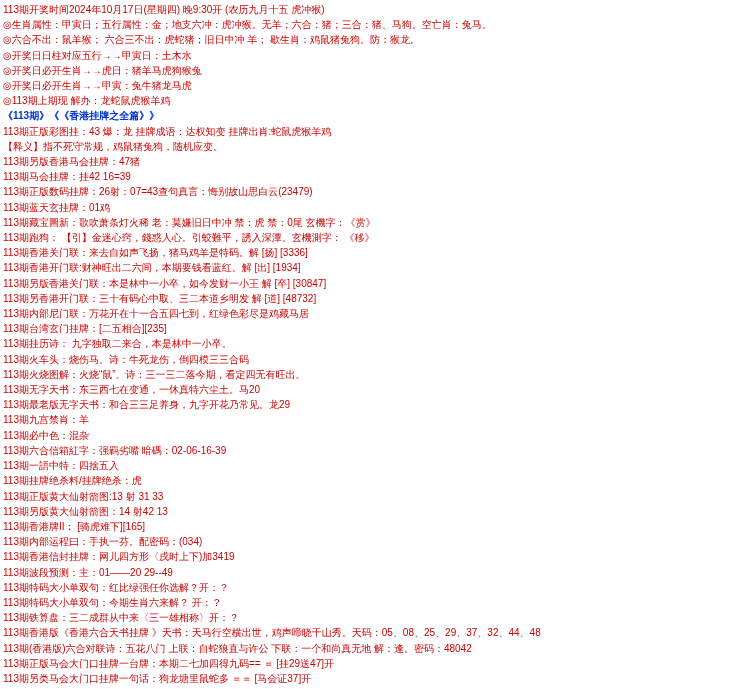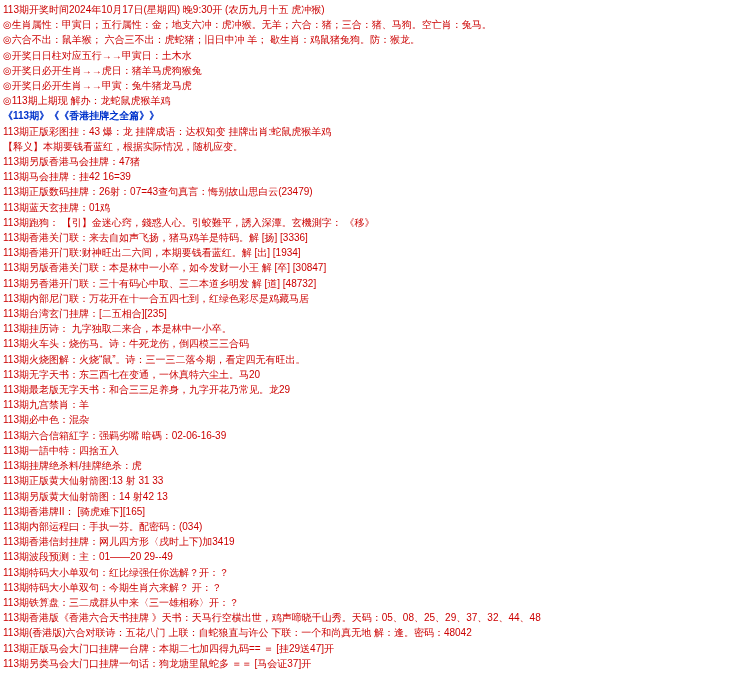--- a/index.html
+++ b/index.html
@@ -37,25 +37,26 @@
 <div id="sheet">
     <div class="line">113期开奖时间2024年10月17日(星期四) 晚9:30开 (农历九月十五  虎冲猴)</div>
     <div class="line">◎生肖属性：甲寅日；五行属性：金；地支六冲：虎冲猴。无羊；六合：猪；三合：猪、马狗。空亡肖：兔马。</div>
     <div class="line">◎六合不出：鼠羊猴；  六合三不出：虎蛇猪；旧日中冲 羊；  歇生肖：鸡鼠猪兔狗。防：猴龙。</div>
     <div class="line">◎开奖日日柱对应五行→→甲寅日：土木水</div>
     <div class="line">◎开奖日必开生肖→→虎日：猪羊马虎狗猴兔</div>
     <div class="line">◎开奖日必开生肖→→甲寅：兔牛猪龙马虎</div>
     <div class="line">◎113期上期现   解办：龙蛇鼠虎猴羊鸡</div>
     <div class="line blue">《113期》《《香港挂牌之全篇》》</div>
     <div class="line">113期正版彩图挂：43  爆：龙  挂牌成语：达权知变  挂牌出肖:蛇鼠虎猴羊鸡</div>
-    <div class="line">【释义】本期要钱看蓝红，根据实际情况，随机应变。</div>
+    <div class="line">【释义】指不死守常规，鸡鼠猪兔狗，随机应变。</div>
     <div class="line">113期另版香港马会挂牌：47猪</div>
     <div class="line">113期马会挂牌：挂42  16=39</div>
     <div class="line">113期正版数码挂牌：26射：07=43查句真言：悔别故山思白云(23479)</div>
     <div class="line">113期蓝天玄挂牌：01鸡</div>
+    <div class="line">113期藏宝圖新：歌吹萧条灯火稀 老：莫嫌旧日中冲  禁：虎  禁：0尾  玄機字：《赏》</div>
     <div class="line">113期跑狗：  【引】金迷心窍，錢惑人心。引蛟難平，誘入深潭。玄機測字：  《移》</div>
     <div class="line">113期香港关门联：来去自如声飞扬，猪马鸡羊是特码。解 [扬]  [3336]</div>
     <div class="line">113期香港开门联:财神旺出二六间，本期要钱看蓝红。解 [出]  [1934]</div>
     <div class="line">113期另版香港关门联：本是林中一小卒，如今发财一小王  解 [卒]  [30847]</div>
     <div class="line">113期另香港开门联：三十有码心中取、三二本道乡明发  解 [道]  [48732]</div>
     <div class="line">113期内部尼门联：万花开在十一合五四七到，红绿色彩尽是鸡藏马居</div>
     <div class="line">113期台湾玄门挂牌：[二五相合][235]</div>
     <div class="line">113期挂历诗：  九字独取二来合，本是林中一小卒。</div>
     <div class="line">113期火车头：烧伤马。诗：牛死龙伤，倒四模三三合码</div>
     <div class="line">113期火烧图解：火烧“鼠”。诗：三一三二落今期，看定四无有旺出。</div>

